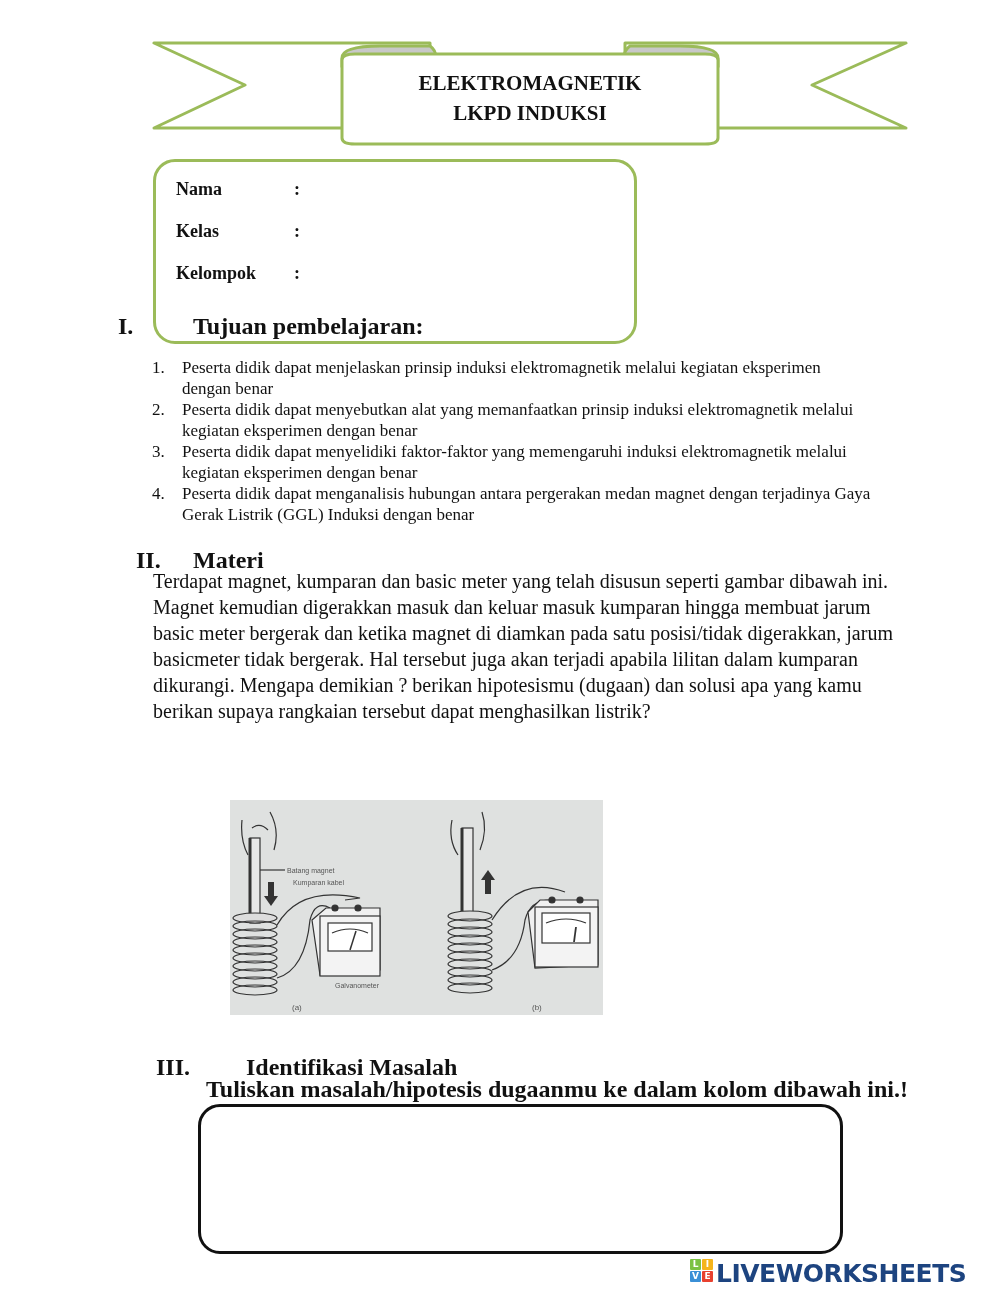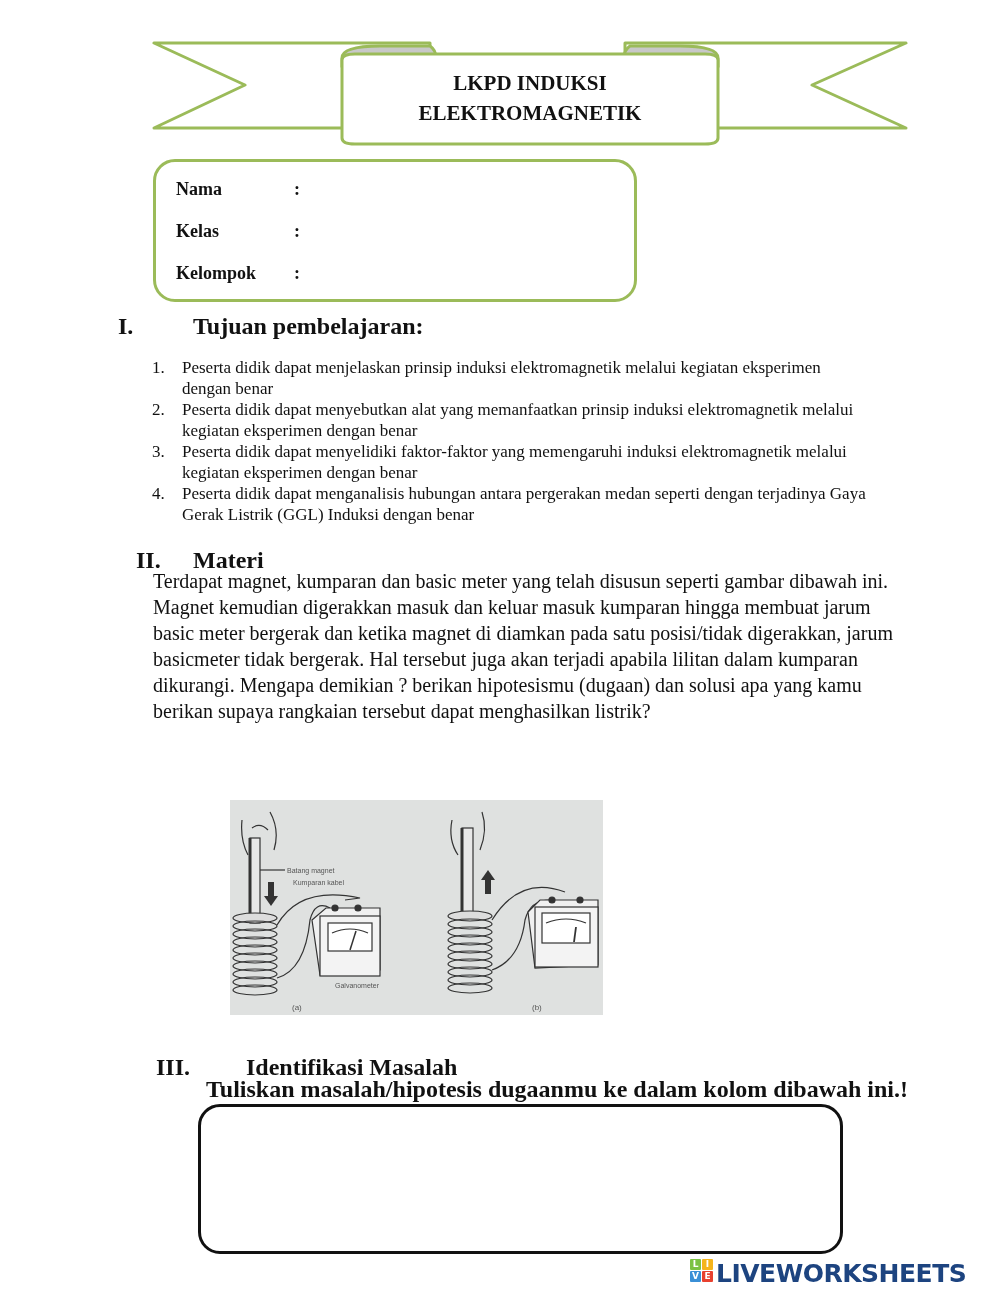--- a/index.html
+++ b/index.html
@@ -4,21 +4,21 @@
   <style>
     * { box-sizing: border-box; margin: 0; padding: 0; }
     html, body { width: 1000px; height: 1294px; background: #ffffff; overflow: hidden; }
     body { position: relative; font-family: "Liberation Serif", "DejaVu Serif", serif; color: #111; }
 
     .banner { position: absolute; left: 150px; top: 38px; width: 760px; height: 112px; }
     .banner svg { position: absolute; left: 0; top: 0; }
     .banner-title { position: absolute; left: 195px; top: 30px; width: 370px; text-align: center;
       font-weight: bold; font-size: 21px; line-height: 30px; color: #111; }
 
-    .identity-box { position: absolute; left: 153px; top: 159px; width: 484px; height: 143px;
+    .identity-box { position: absolute; left: 153px; top: 159px; width: 484px; height: 185px;
       border: 3px solid #9bbb59; border-radius: 22px; }
     .id-row { position: absolute; left: 20px; font-weight: bold; font-size: 18px; }
     .id-row .lbl { position: absolute; left: 0; white-space: nowrap; }
     .id-row .colon { position: absolute; left: 118px; }
     .id-field { position: absolute; left: 135px; top: -2px; width: 320px; height: 26px;
       border: none; background: transparent; font-family: "Liberation Serif", serif; font-size: 17px; }
 
     .sec-head { position: absolute; font-weight: bold; font-size: 24px; white-space: nowrap; }
     .sec-num { position: absolute; }
     .sec-title { position: absolute; margin-left: 40px; }
@@ -53,22 +53,22 @@
 
     <polygon points="756,5 475,5 475,90 756,90 662,47" fill="#fff" stroke="#9bbb59" stroke-width="3" stroke-linejoin="round"></polygon>
 
     <path d="M192,20 Q192,8 230,8 L280,8 Q286,12 286,20 L286,28 L192,28 Z" fill="#c8c8c8" stroke="#9bbb59" stroke-width="3"></path>
 
     <path d="M568,20 Q568,8 530,8 L480,8 Q474,12 474,20 L474,28 L568,28 Z" fill="#c8c8c8" stroke="#9bbb59" stroke-width="3"></path>
 
     <path d="M192,22 Q192,16 205,16 L555,16 Q568,16 568,22 L568,100 Q568,106 555,106 L205,106 Q192,106 192,100 Z" fill="#fff" stroke="#9bbb59" stroke-width="3"></path>
   </svg>
   <div class="banner-title">
+    <div>ELEKTROMAGNETIK</div>
     <div>LKPD INDUKSI</div>
-    <div>ELEKTROMAGNETIK</div>
   </div>
 </div>
 
 <div class="identity-box">
   <div class="id-row" style="top:17px;">
     <span class="lbl">Nama</span>
     <span class="colon">:</span>
     <input class="id-field" type="text" value="" style="">
   </div>
   <div class="id-row" style="top:59px;">
@@ -96,21 +96,21 @@
   <div class="goal">
     <span class="num">2.</span>
     <span>Peserta didik dapat menyebutkan alat yang memanfaatkan prinsip induksi elektromagnetik melalui kegiatan eksperimen dengan benar</span>
   </div>
   <div class="goal">
     <span class="num">3.</span>
     <span>Peserta didik dapat menyelidiki faktor-faktor yang memengaruhi induksi elektromagnetik melalui kegiatan eksperimen dengan benar</span>
   </div>
   <div class="goal">
     <span class="num">4.</span>
-    <span>Peserta didik dapat menganalisis hubungan antara pergerakan medan seperti dengan terjadinya Gaya Gerak Listrik (GGL) Induksi dengan benar</span>
+    <span>Peserta didik dapat menganalisis hubungan antara pergerakan medan magnet dengan terjadinya Gaya Gerak Listrik (GGL) Induksi dengan benar</span>
   </div>
 </div>
 
 <div class="sec-head" style="left:118px; top:547px;">
   <span class="sec-num" style="left:18px;">II.</span>
   <span class="sec-title" style="left:35px;">Materi</span>
 </div>
 <div class="materi-text">Terdapat magnet, kumparan dan basic meter yang telah disusun seperti gambar dibawah ini. Magnet kemudian digerakkan masuk dan keluar masuk kumparan hingga membuat jarum basic meter bergerak dan ketika magnet di diamkan pada satu posisi/tidak digerakkan, jarum basicmeter tidak bergerak. Hal tersebut juga akan terjadi apabila lilitan dalam kumparan dikurangi. Mengapa demikian ? berikan hipotesismu (dugaan) dan solusi apa yang kamu berikan supaya rangkaian tersebut dapat menghasilkan listrik?</div>
 
 <div class="figure">

